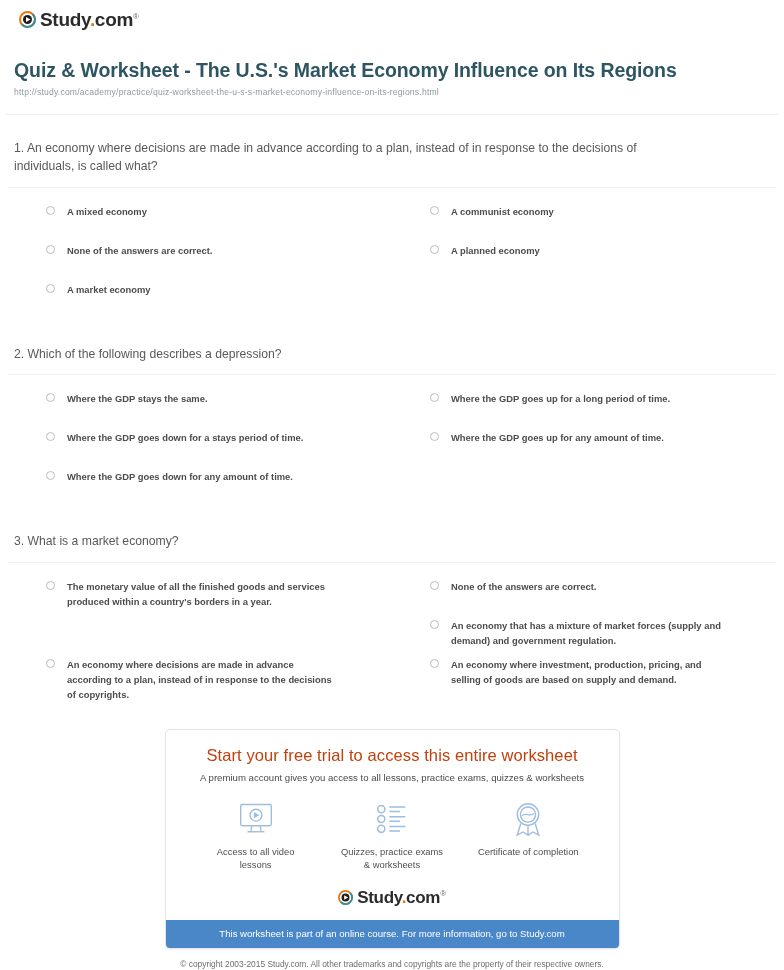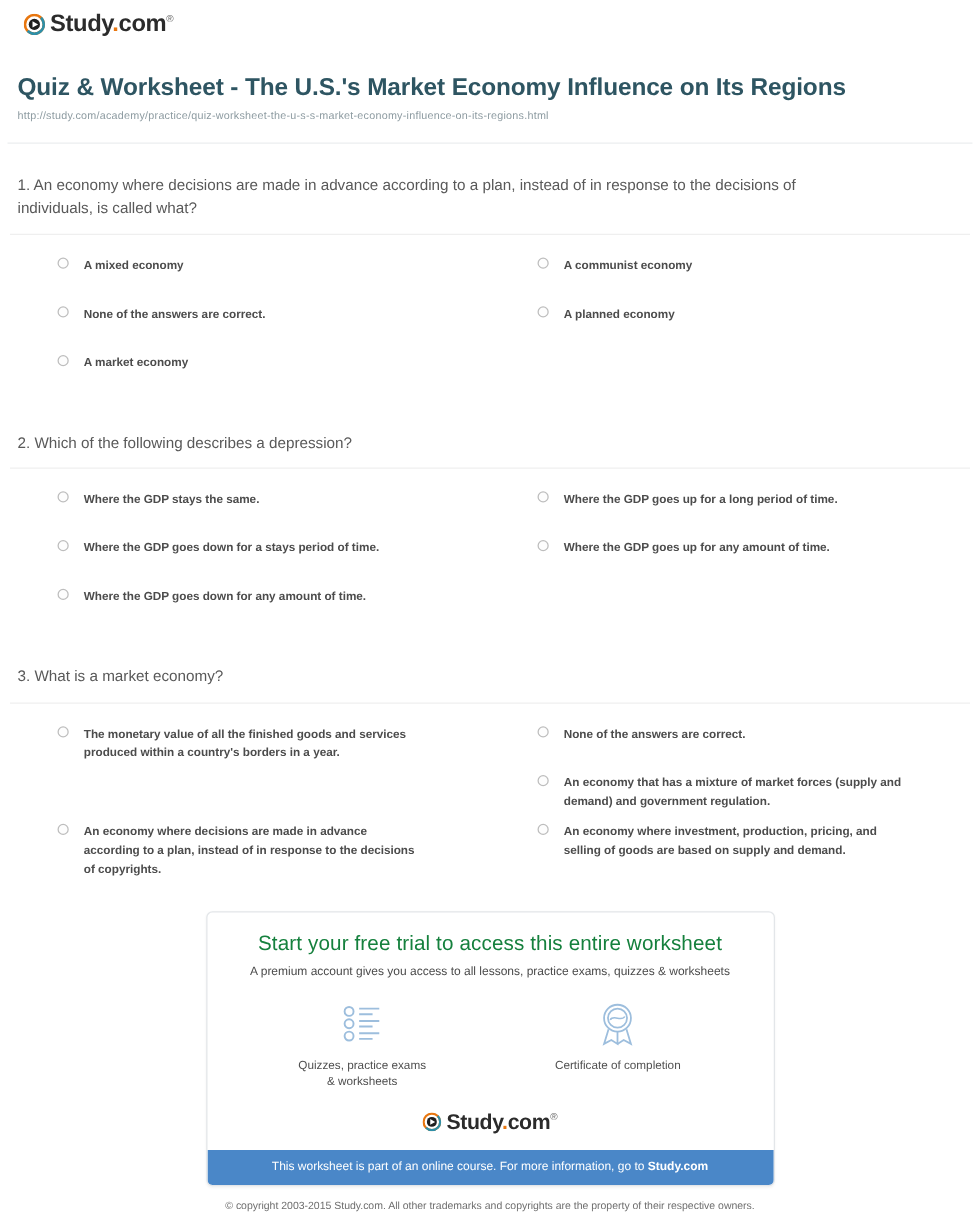--- a/index.html
+++ b/index.html
@@ -133,21 +133,21 @@
     border: 1px solid #e3e6e9;
     border-radius: 5px;
     background: #fff;
     box-shadow: 0 1px 2px rgba(0,0,0,0.05);
     overflow: hidden;
     padding-top: 16px;
   }
   .promo-head {
     text-align: center;
     font-size: 16.5px;
-    color: #15803d;
+    color: #c2410c;
     font-weight: normal;
     letter-spacing: 0.1px;
   }
   .promo-sub {
     text-align: center;
     font-size: 9.6px;
     color: #4b4b4b;
     margin-top: 7px;
   }
   .features {
@@ -180,21 +180,21 @@
   }
   .promo-logo .logo-text { font-size: 17px; }
   .promo-logo .logo-mark { width: 15px; height: 15px; flex-basis: 15px; }
   .promo-banner {
     background: #4a87c8;
     color: #ffffff;
     text-align: center;
     font-size: 9.6px;
     padding: 8px 0 9px 0;
   }
-  .promo-banner b { font-weight: bold; margin-top: 12px; }
+  .promo-banner b { font-weight: normal; margin-top: 12px; }
 
   
   .footer {
     text-align: center;
     font-size: 8.4px;
     color: #6e6e6e;
     line-height: 1.45;
     padding: 9px 40px 0 40px;
   }
 </style>
@@ -305,20 +305,32 @@
     </div>
   </div>
 </div>
 
 <div class="promo-wrap">
   <div class="promo-card">
     <div class="promo-head">Start your free trial to access this entire worksheet</div>
     <div class="promo-sub">A premium account gives you access to all lessons, practice exams, quizzes &amp; worksheets</div>
 
     <div class="features">
+      <div class="feature">
+        <div class="feature-icon">
+          <svg width="38" height="34" viewBox="0 0 44 40" fill="none" stroke="#9dbedd" stroke-width="1.6">
+            <rect x="4" y="3" width="36" height="25" rx="2"></rect>
+            <circle cx="22" cy="15.5" r="7"></circle>
+            <polygon points="19.5,11.8 26,15.5 19.5,19.2" fill="#9dbedd" stroke="none"></polygon>
+            <path d="M17 28 L16 34 M27 28 L28 34"></path>
+            <path d="M12 35 H32"></path>
+          </svg>
+        </div>
+        <div class="feature-label">Access to all video lessons</div>
+      </div>
 
       <div class="feature">
         <div class="feature-icon">
           <svg width="34" height="34" viewBox="0 0 38 38" fill="none" stroke="#9dbedd" stroke-width="1.7">
             <circle cx="7" cy="8" r="4"></circle>
             <circle cx="7" cy="19" r="4"></circle>
             <circle cx="7" cy="30" r="4"></circle>
             <path d="M16 5.5 H34 M16 10.5 H28"></path>
             <path d="M16 16.5 H34 M16 21.5 H28"></path>
             <path d="M16 27.5 H34 M16 32.5 H28"></path>

